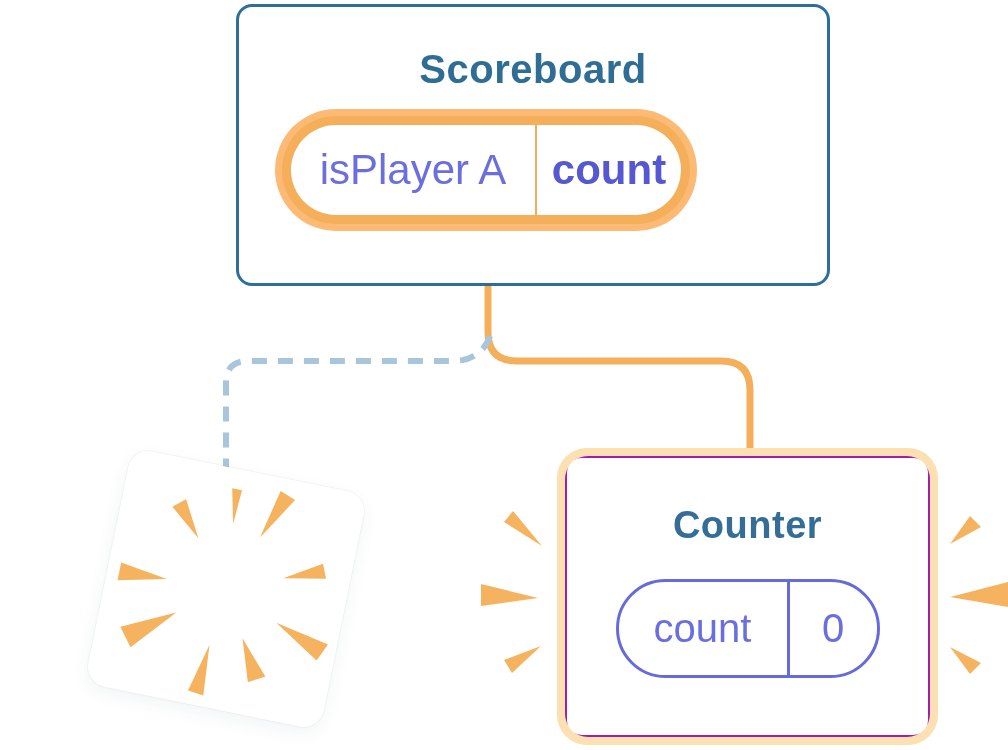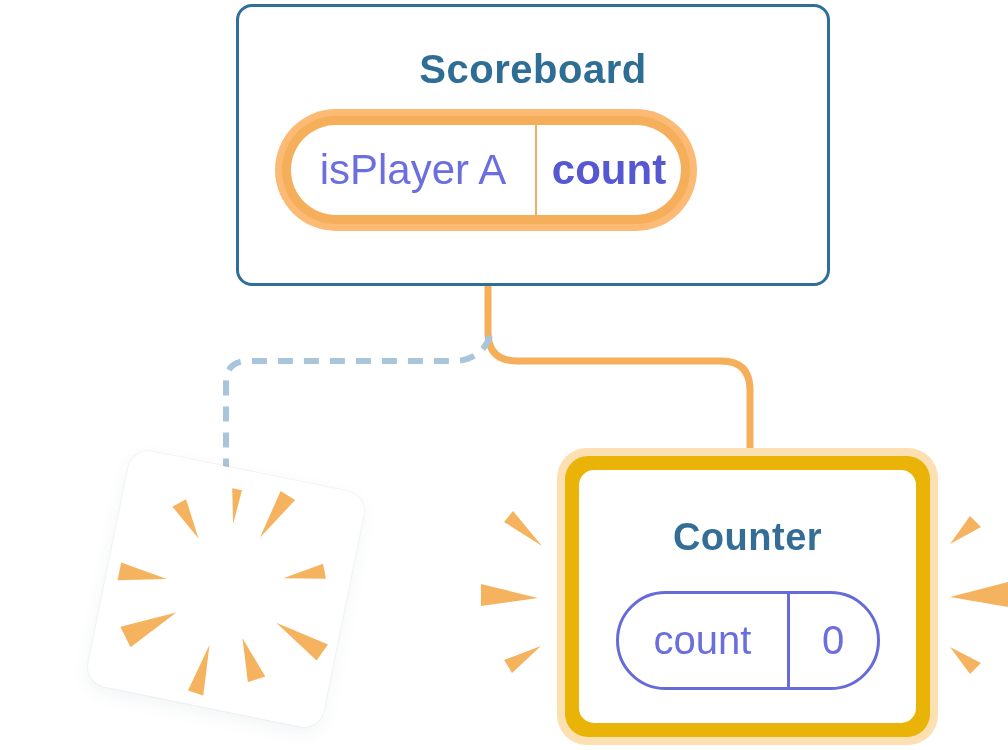--- a/index.html
+++ b/index.html
@@ -44,21 +44,21 @@
   .state-pill-body .cell.val{width:144px;font-weight:700;color:#5558D0;}
   .pill-divider-orange{width:2px;background:#F1AC5E;}
 
   
   .counter-card-glow{
     position:absolute;left:557px;top:448px;width:381px;height:297px;
     box-sizing:border-box;background:#FCE0B2;border-radius:30px;padding:8px;z-index:2;
   }
   .counter-card-ring{
     box-sizing:border-box;width:100%;height:100%;
-    background:#eab308;border-radius:23px;padding:14px;
+    background:#a21caf;border-radius:23px;padding:2px;
   }
   .counter-card-body{
     box-sizing:border-box;width:100%;height:100%;
     background:#ffffff;border-radius:15px;text-align:center;
   }
   .counter-card-body .card-title{margin:0;padding-top:46px;font-size:38px;color:#346E96;}
 
   .count-pill{
     box-sizing:border-box;width:264px;height:99px;margin:32px auto 0;
     border:3px solid #666BD9;border-radius:50px;display:flex;overflow:hidden;

